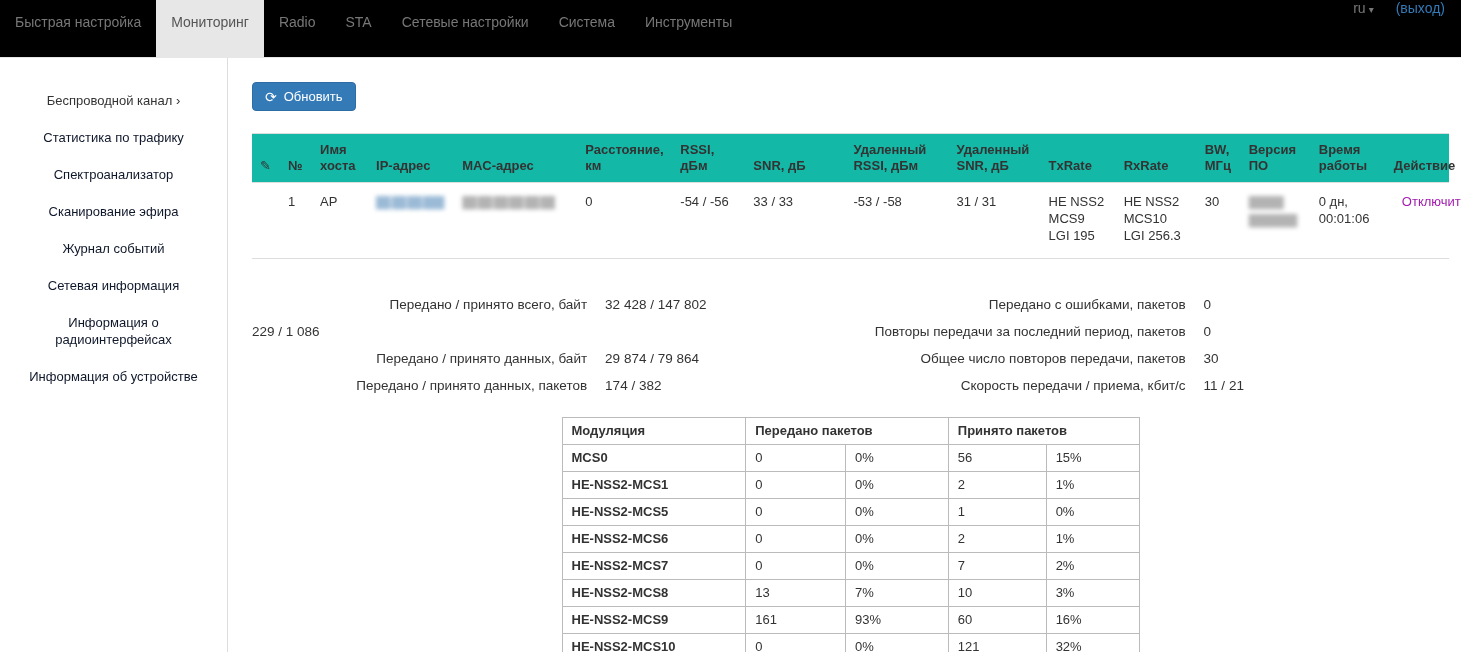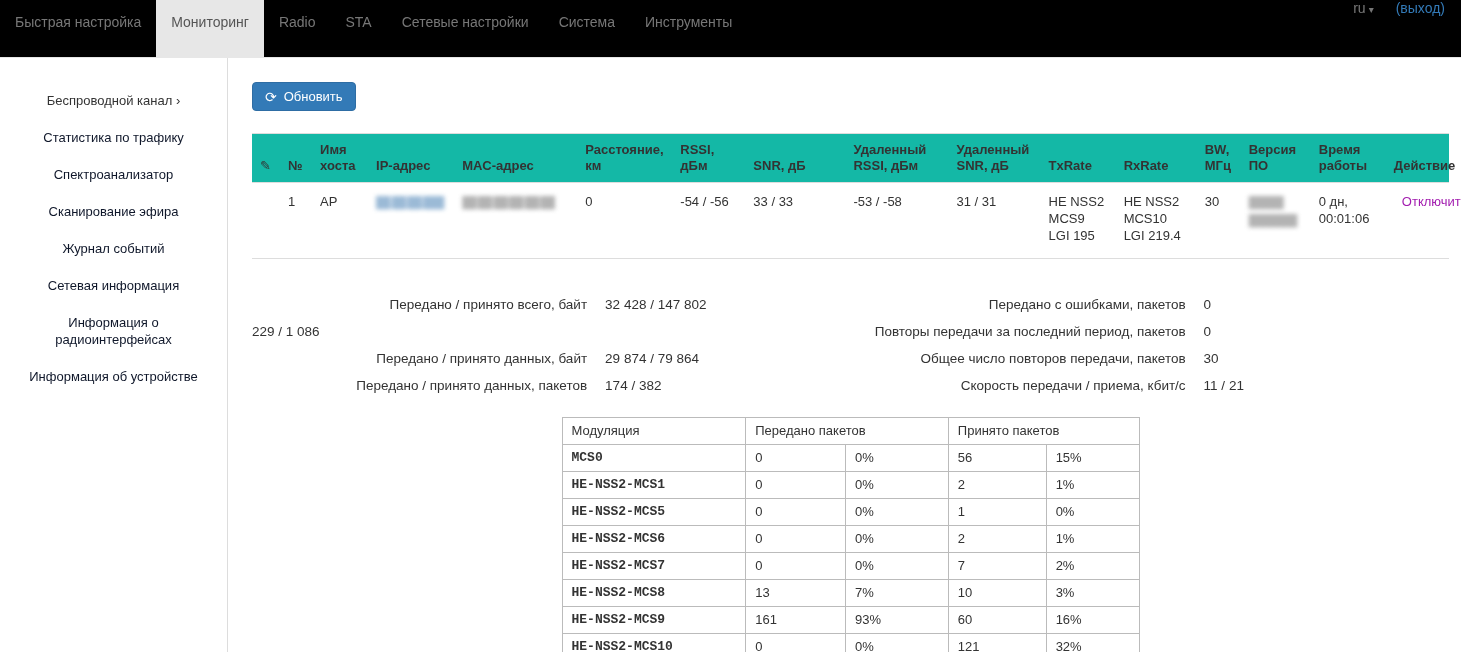--- a/index.html
+++ b/index.html
@@ -46,22 +46,22 @@
   
   .stats { display:flex; margin-top:32px; }
   .stats-col { flex:1; }
   .stat-line { display:flex; align-items:baseline; padding:6px 0; font-size:13.5px; }
   .stat-label { flex:0 0 59%; text-align:right; padding-right:18px; }
   .stat-value { text-align:left; }
 
   
   table.modulation { width:578px; margin:18px auto 0 auto; border-collapse:collapse; }
   table.modulation th, table.modulation td { border:1px solid #bbb; padding:5px 9px; text-align:left; line-height:16px; }
-  table.modulation th { font-weight:normal; background:#fff; }
-  table.modulation td.mod-name { font-weight:bold;font-family:Liberation Mono, monospace; }
+  table.modulation th { font-weight:bold; background:#fff; }
+  table.modulation td.mod-name { font-weight:bold; }
 </style>
 </head>
 <body>
 
 <div class="page">
 
   <div class="topbar">
     <div class="tabs">
       <div class="tab">Быстрая настройка</div>
       <div class="tab active">Мониторинг</div>
@@ -143,21 +143,21 @@
             <td>1</td>
             <td>AP</td>
             <td><span class="masked blue">██.██.██.███</span></td>
             <td><span class="masked gray">██:██:██:██:██:██</span></td>
             <td>0</td>
             <td>-54 / -56</td>
             <td>33 / 33</td>
             <td>-53 / -58</td>
             <td>31 / 31</td>
             <td>HE NSS2 MCS9 LGI 195</td>
-            <td>HE NSS2 MCS10 LGI 219.4</td>
+            <td>HE NSS2 MCS10 LGI 256.3</td>
             <td>30</td>
             <td><span class="masked gray">█████ ███████</span></td>
             <td>0 дн, 00:01:06</td>
             <td><a class="action-link">Отключить</a></td>
           </tr>
         </tbody>
       </table>
 
       
       <div class="stats">

